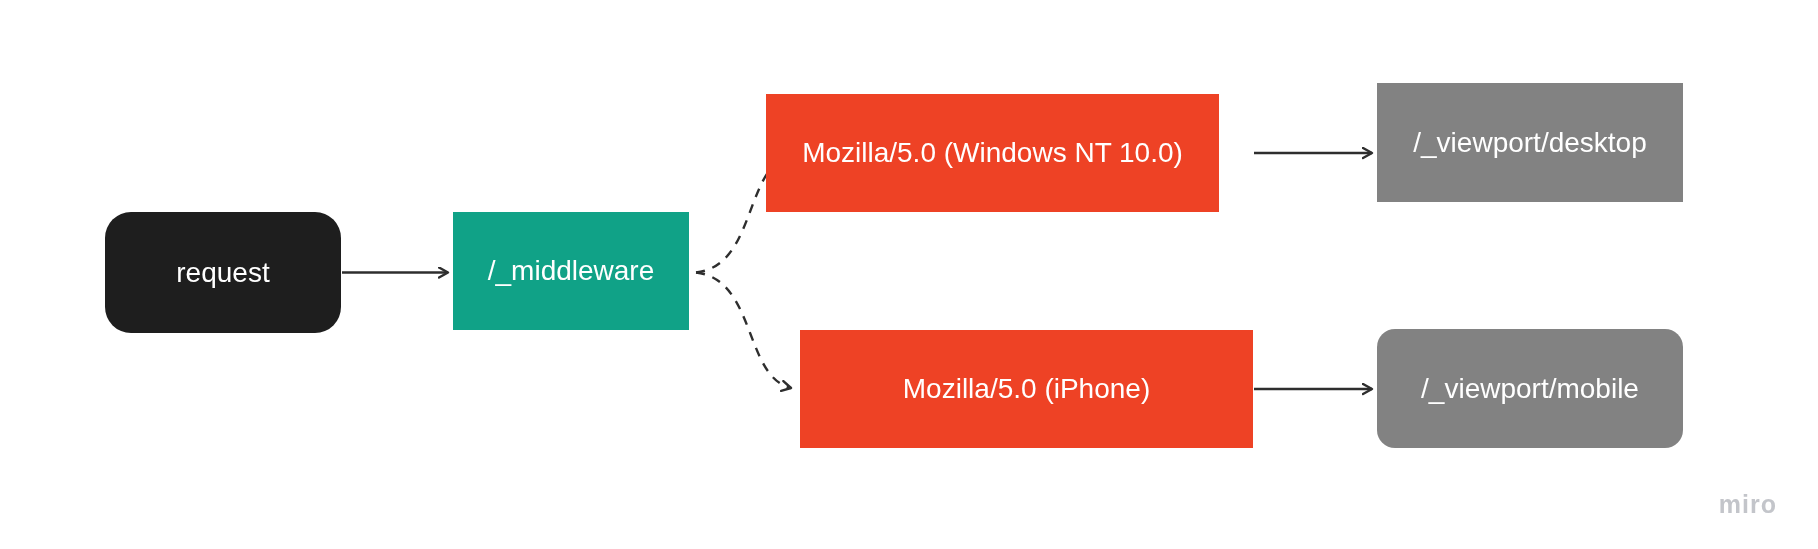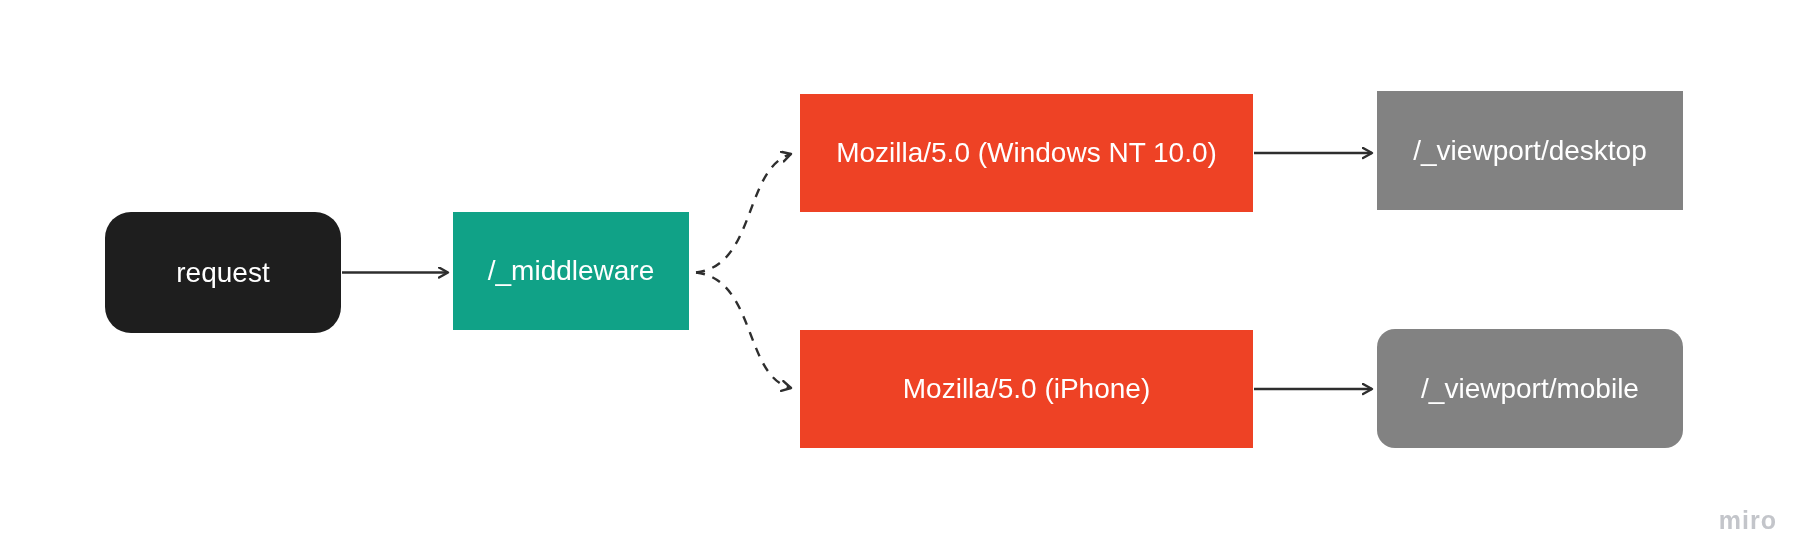--- a/index.html
+++ b/index.html
@@ -32,28 +32,28 @@
     align-items: center;
     justify-content: center;
     color: #ffffff;
     font-size: 28px;
     text-align: center;
     line-height: 1.2;
     white-space: nowrap;
   }
   #node-request    { left: 105px;  top: 212px; width: 236px; height: 121px; border-radius: 26px; }
   #node-middleware { left: 453px;  top: 212px; width: 236px; height: 118px; }
-  #node-ua-desktop { left: 800px;  top: 94px;  width: 453px; height: 118px; }
-  #node-vp-desktop { left: 1377px; top: 91px;  width: 306px; height: 119px; }
+  #node-ua-desktop { left: 766px;  top: 94px;  width: 453px; height: 118px; }
+  #node-vp-desktop { left: 1377px; top: 83px;  width: 306px; height: 119px; }
   #node-ua-mobile  { left: 800px;  top: 330px; width: 453px; height: 118px; }
   #node-vp-mobile  { left: 1377px; top: 329px; width: 306px; height: 119px; border-radius: 18px; }
   .watermark {
     position: absolute;
     right: 41px;
-    bottom: 14px;
+    bottom: 30px;
     font-size: 25px;
     font-weight: bold;
     letter-spacing: 1px;
     color: #c3c5ca;
     user-select: none;
   }
 </style>
 </head>
 <body>
 

